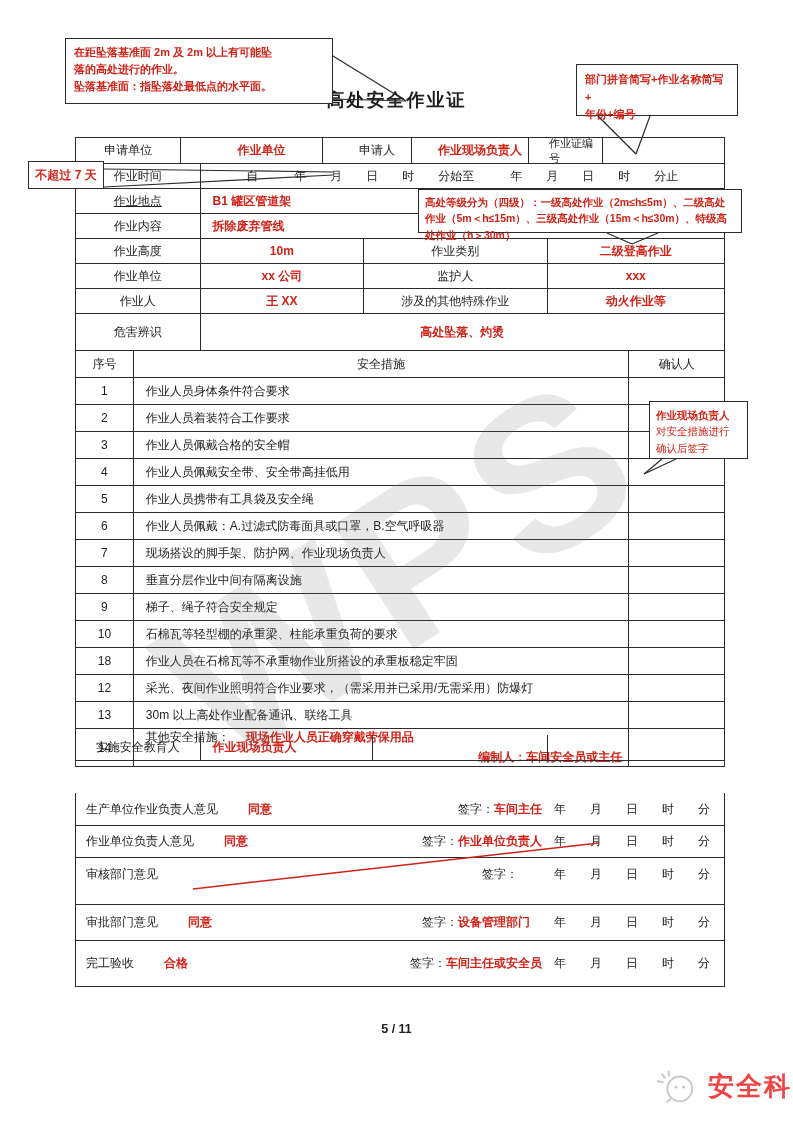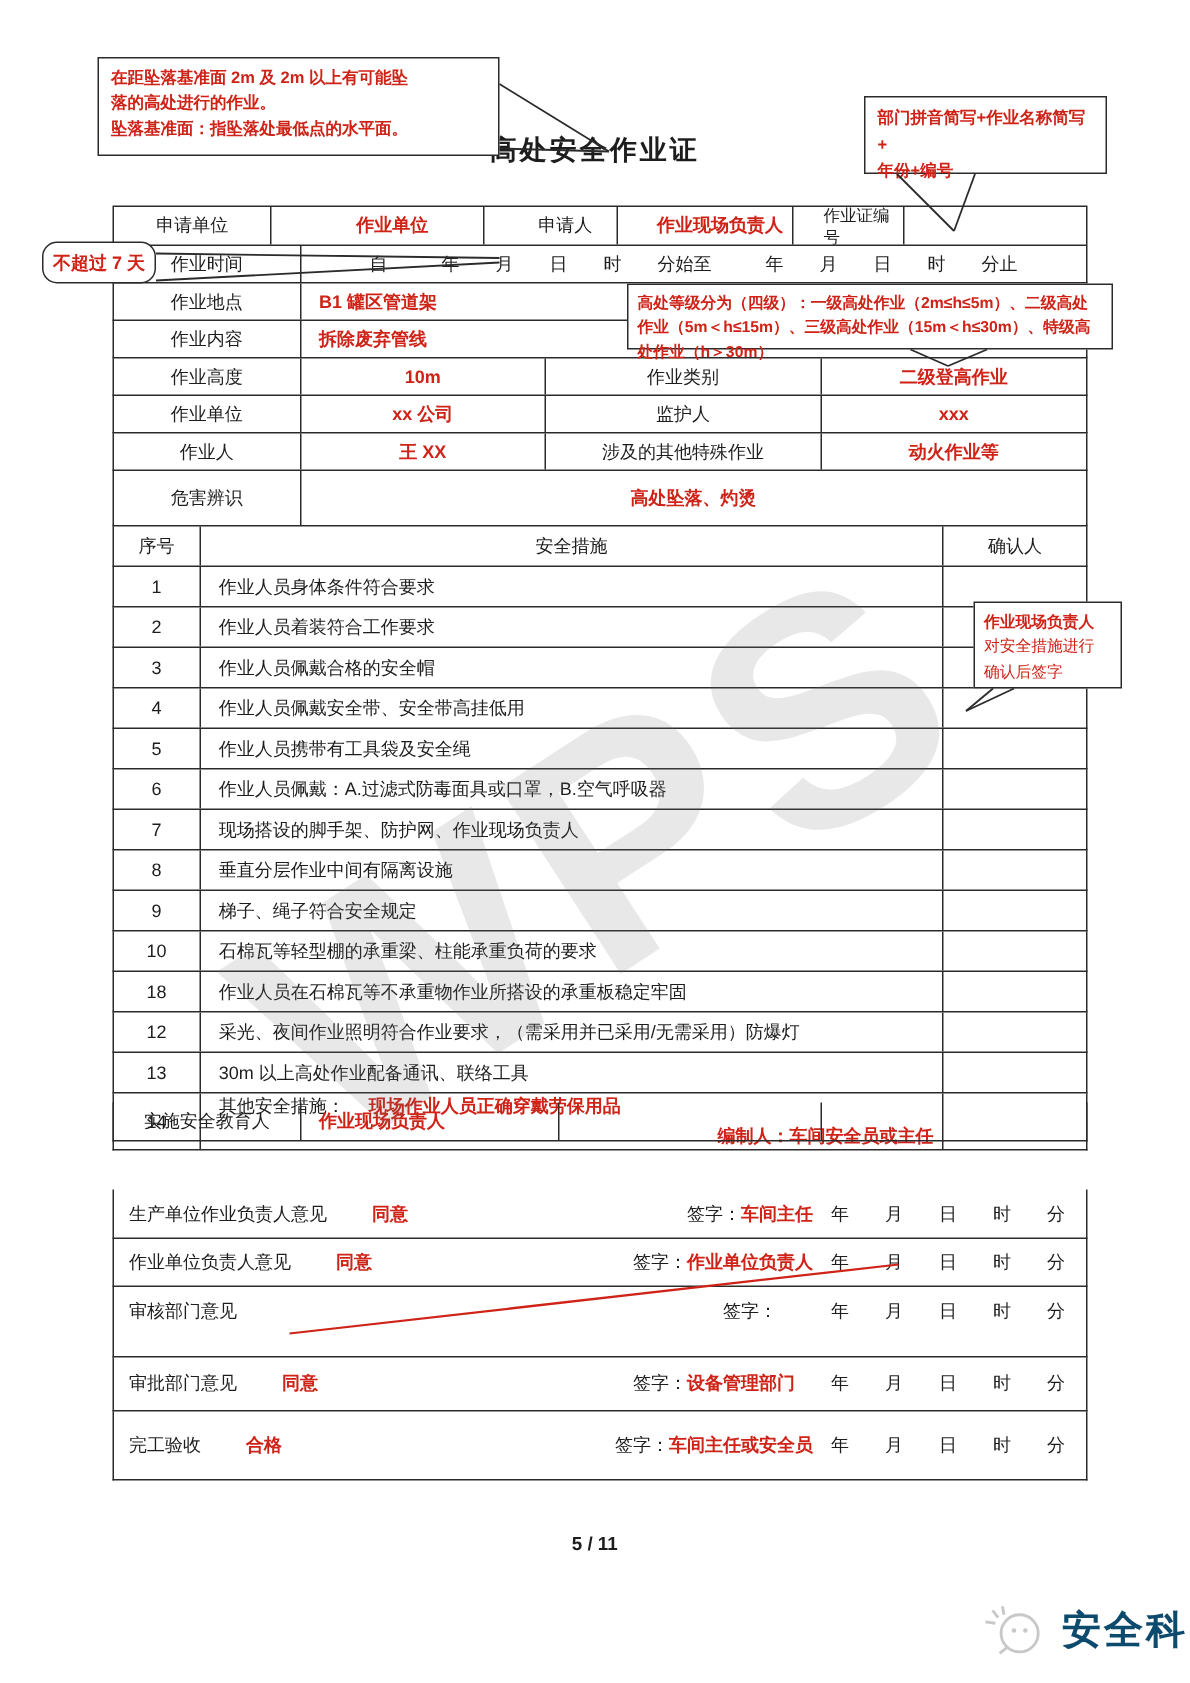--- a/index.html
+++ b/index.html
@@ -25,21 +25,21 @@
   .op-cell .vsp{margin-left:30px;}
   .m14col{flex-direction:column;align-items:stretch;justify-content:center;gap:3px;}
   .m14l1{display:flex;align-items:center;padding-left:12px;font-size:12px;}
   .m14l2{text-align:right;padding-right:6px;font-size:12px;}
   .callout{position:absolute;background:#fff;border:1px solid #2b2b2b;box-sizing:border-box;
            color:#cf2318;font-weight:bold;z-index:4;}
   .lines{position:absolute;left:0;top:0;z-index:5;pointer-events:none;}
   .pagenum{position:absolute;left:0;top:1022px;width:100%;text-align:center;
            font-size:12.5px;font-weight:bold;z-index:2;}
   .brand{position:absolute;left:652px;top:1066px;display:flex;align-items:center;gap:10px;z-index:2;}
-  .brand-text{font-size:26px;font-weight:bold;color:#0c4a6e;letter-spacing:2px;}
+  .brand-text{font-size:26px;font-weight:bold;color:#ef4444;letter-spacing:2px;}
 </style>
 </head>
 <body>
 
 <div class="sheet">
 
   <div class="watermark">WPS</div>
 
   <div class="title">高处安全作业证</div>
 
@@ -47,21 +47,21 @@
     <div>在距坠落基准面 2m 及 2m 以上有可能坠</div>
     <div>落的高处进行的作业。</div>
     <div>坠落基准面：指坠落处最低点的水平面。</div>
   </div>
 
   <div class="callout" style="left:576px;top:64px;width:162px;height:52px;padding:6px 8px;font-size:11px;line-height:1.6;">
     <div>部门拼音简写+作业名称简写+</div>
     <div>年份+编号</div>
   </div>
 
-  <div class="callout" style="left:28px;top:161px;width:76px;height:28px;display:flex;align-items:center;justify-content:center;font-size:12px;border-radius:10px;">不超过 7 天</div>
+  <div class="callout" style="left:28px;top:161px;width:76px;height:28px;display:flex;align-items:center;justify-content:center;font-size:12px;">不超过 7 天</div>
 
   <div class="callout" style="left:418px;top:189px;width:324px;height:44px;padding:4px 6px;font-size:10.5px;line-height:1.55;">高处等级分为（四级）：一级高处作业（2m≤h≤5m）、二级高处作业（5m＜h≤15m）、三级高处作业（15m＜h≤30m）、特级高处作业（h＞30m）</div>
 
   <div class="callout" style="left:649px;top:401px;width:99px;height:58px;padding:5px 6px;font-size:10.5px;line-height:1.55;">
     <div>作业现场负责人</div>
     <div style="font-weight:normal;">对安全措施进行</div>
     <div style="font-weight:normal;">确认后签字</div>
   </div>
 
   <div class="trow first" style="top:137px;height:27px;gap:20px;">
@@ -72,21 +72,21 @@
     <div class="cell" style="width:64px;font-size:11px;">作业证编号</div>
     <div class="cell" style="width:120px;"></div>
   </div>
 
   <div class="trow" style="top:164px;height:25px;">
     <div class="cell" style="width:125px;">作业时间</div>
     <div class="cell pre" style="width:525px;">自　　　年　　月　　日　　时　　分始至　　　年　　月　　日　　时　　分止</div>
   </div>
 
   <div class="trow" style="top:189px;height:25px;">
-    <div class="cell" style="width:125px;">作业地点</div>
+    <div class="cell" style="width:125px;text-decoration:underline;">作业地点</div>
     <div class="cell left red" style="width:525px;">B1 罐区管道架</div>
   </div>
 
   <div class="trow" style="top:214px;height:25px;">
     <div class="cell" style="width:125px;">作业内容</div>
     <div class="cell left red" style="width:525px;">拆除废弃管线</div>
   </div>
 
   <div class="trow" style="top:239px;height:25px;">
     <div class="cell" style="width:125px;">作业高度</div>

